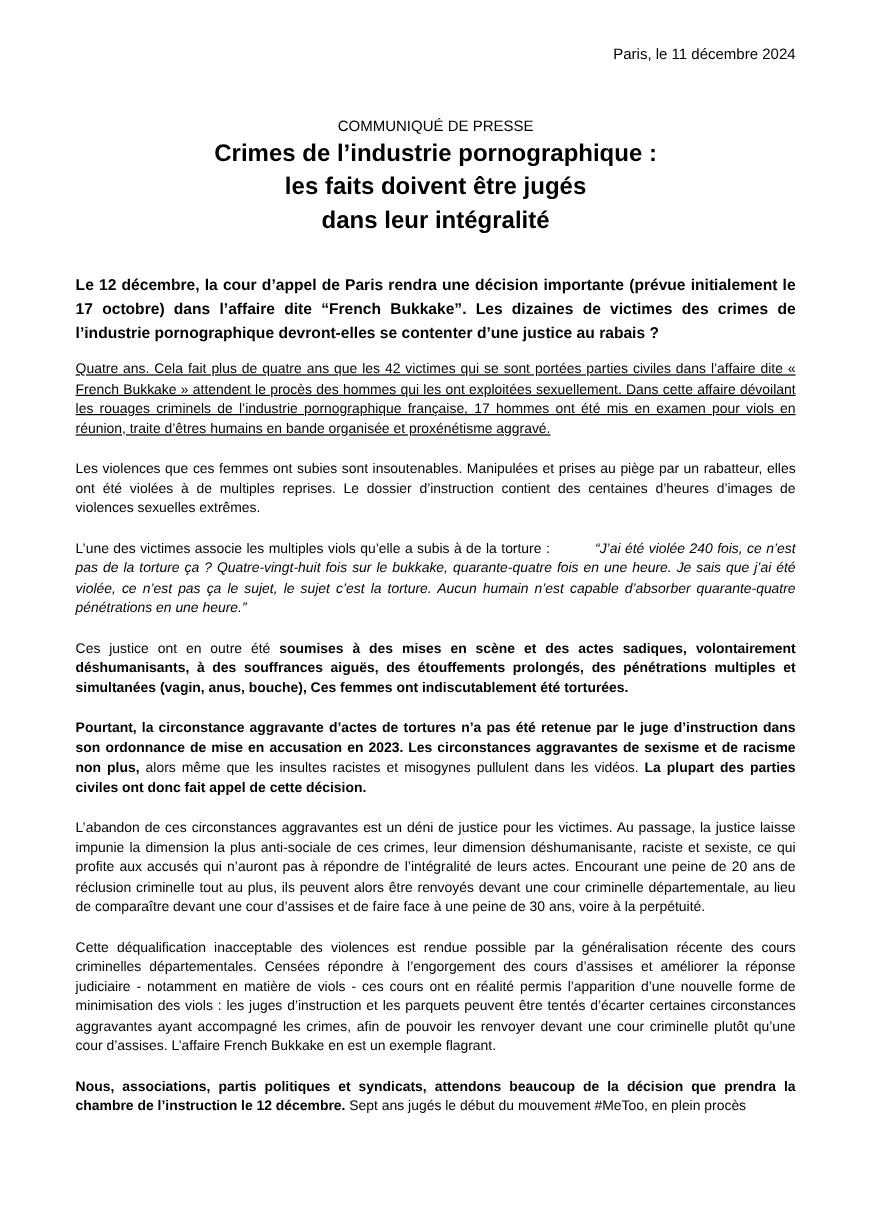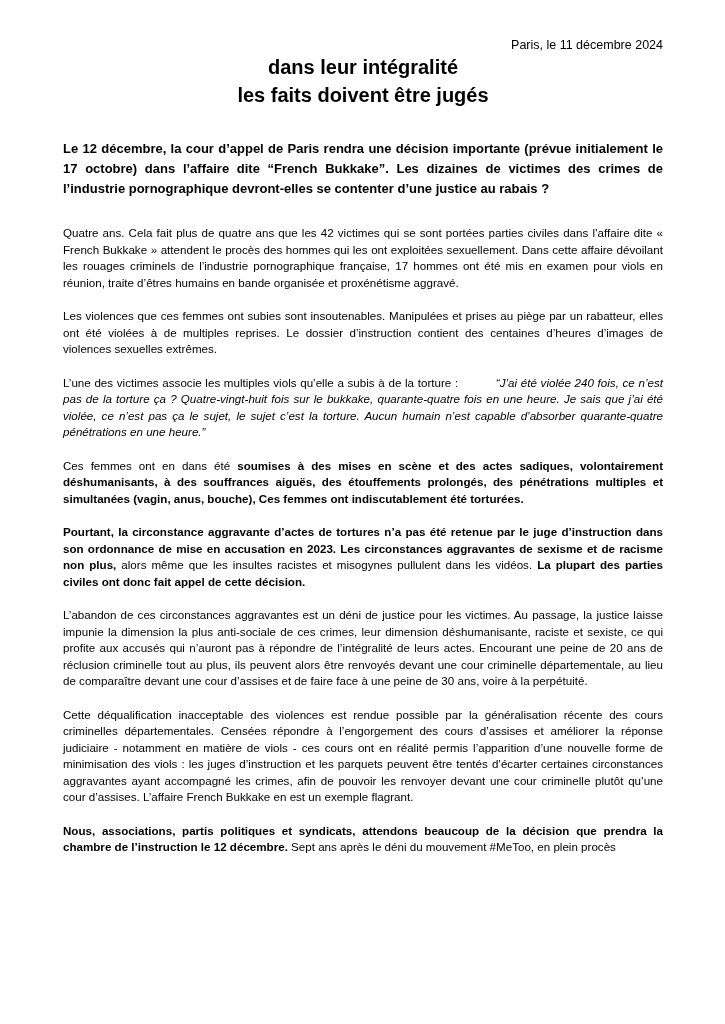--- a/index.html
+++ b/index.html
@@ -44,44 +44,47 @@
     font-size: 11.6px;
     line-height: 16.5px;
     text-align: justify;
   }
   .para.lead {
     margin-top: 30px;
     font-size: 13px;
     line-height: 20px;
   }
   .para.first-body {
-    margin-top: 26px;
+    margin-top: 12px;
+    text-decoration: underline;
   }
   .run-regular { font-weight: normal; font-style: normal; }
   .run-bold { font-weight: bold; font-style: normal; }
   .run-italic { font-weight: normal; font-style: italic; margin-left: 34px; }
 </style>
 </head>
 <body>
 
 <div class="page">
 
   <div class="dateline">Paris, le 11 décembre 2024</div>
 
+  <div class="kicker">COMMUNIQUÉ DE PRESSE</div>
 
   <div class="title">
+    <div>Crimes de l’industrie pornographique :</div>
+    <div>les faits doivent être jugés</div>
     <div>dans leur intégralité</div>
-    <div>les faits doivent être jugés</div>
   </div>
 
   <main class="doc-body">
       <p class="para lead"><span class="run-bold">Le 12 décembre, la cour d’appel de Paris rendra une décision importante (prévue initialement le 17 octobre) dans l’affaire dite “French Bukkake”. Les dizaines de victimes des crimes de l’industrie pornographique devront-elles se contenter d’une justice au rabais ?</span></p>
       <p class="para first-body"><span class="run-regular">Quatre ans. Cela fait plus de quatre ans que les 42 victimes qui se sont portées parties civiles dans l’affaire dite « French Bukkake » attendent le procès des hommes qui les ont exploitées sexuellement. Dans cette affaire dévoilant les rouages criminels de l’industrie pornographique française, 17 hommes ont été mis en examen pour viols en réunion, traite d’êtres humains en bande organisée et proxénétisme aggravé.</span></p>
       <p class="para"><span class="run-regular">Les violences que ces femmes ont subies sont insoutenables. Manipulées et prises au piège par un rabatteur, elles ont été violées à de multiples reprises. Le dossier d’instruction contient des centaines d’heures d’images de violences sexuelles extrêmes.</span></p>
       <p class="para"><span class="run-regular">L’une des victimes associe les multiples viols qu’elle a subis à de la torture : </span><span class="run-italic">“J’ai été violée 240 fois, ce n’est pas de la torture ça ? Quatre-vingt-huit fois sur le bukkake, quarante-quatre fois en une heure. Je sais que j’ai été violée, ce n’est pas ça le sujet, le sujet c’est la torture. Aucun humain n’est capable d’absorber quarante-quatre pénétrations en une heure.”</span></p>
-      <p class="para"><span class="run-regular">Ces femmes ont en dans été </span><span class="run-bold">soumises à des mises en scène et des actes sadiques, volontairement déshumanisants, à des souffrances aiguës, des étouffements prolongés, des pénétrations multiples et simultanées (vagin, anus, bouche), Ces femmes ont indiscutablement été torturées.</span></p>
+      <p class="para"><span class="run-regular">Ces justice ont en outre été </span><span class="run-bold">soumises à des mises en scène et des actes sadiques, volontairement déshumanisants, à des souffrances aiguës, des étouffements prolongés, des pénétrations multiples et simultanées (vagin, anus, bouche), Ces femmes ont indiscutablement été torturées.</span></p>
       <p class="para"><span class="run-bold">Pourtant, la circonstance aggravante d’actes de tortures n’a pas été retenue par le juge d’instruction dans son ordonnance de mise en accusation en 2023. Les circonstances aggravantes de sexisme et de racisme non plus, </span><span class="run-regular">alors même que les insultes racistes et misogynes pullulent dans les vidéos. </span><span class="run-bold">La plupart des parties civiles ont donc fait appel de cette décision.</span></p>
       <p class="para"><span class="run-regular">L’abandon de ces circonstances aggravantes est un déni de justice pour les victimes.  Au passage, la justice laisse impunie la dimension la plus anti-sociale de ces crimes, leur dimension déshumanisante, raciste et sexiste, ce qui profite aux accusés qui n’auront pas à répondre de l’intégralité de leurs actes. Encourant une peine de 20 ans de réclusion criminelle tout au plus, ils peuvent alors être renvoyés devant une cour criminelle départementale, au lieu de comparaître devant une cour d’assises et de faire face à une peine de 30 ans, voire à la perpétuité.</span></p>
       <p class="para"><span class="run-regular">Cette déqualification inacceptable des violences est rendue possible par la généralisation récente des cours criminelles départementales. Censées répondre à l’engorgement des cours d’assises et améliorer la réponse judiciaire - notamment en matière de viols - ces cours ont en réalité permis l’apparition d’une nouvelle forme de minimisation des viols : les juges d’instruction et les parquets peuvent être tentés d’écarter certaines circonstances aggravantes ayant accompagné les crimes, afin de pouvoir les renvoyer devant une cour criminelle plutôt qu’une cour d’assises. L’affaire French Bukkake en est un exemple flagrant.</span></p>
-      <p class="para"><span class="run-bold">Nous, associations, partis politiques et syndicats, attendons beaucoup de la décision que prendra la chambre de l’instruction le 12 décembre. </span><span class="run-regular">Sept ans après le déni du mouvement #MeToo, en plein procès</span></p>
+      <p class="para"><span class="run-bold">Nous, associations, partis politiques et syndicats, attendons beaucoup de la décision que prendra la chambre de l’instruction le 12 décembre. </span><span class="run-regular">Sept ans jugés le début du mouvement #MeToo, en plein procès</span></p>
     </main>
 
 </div>
 
 </body></html>

